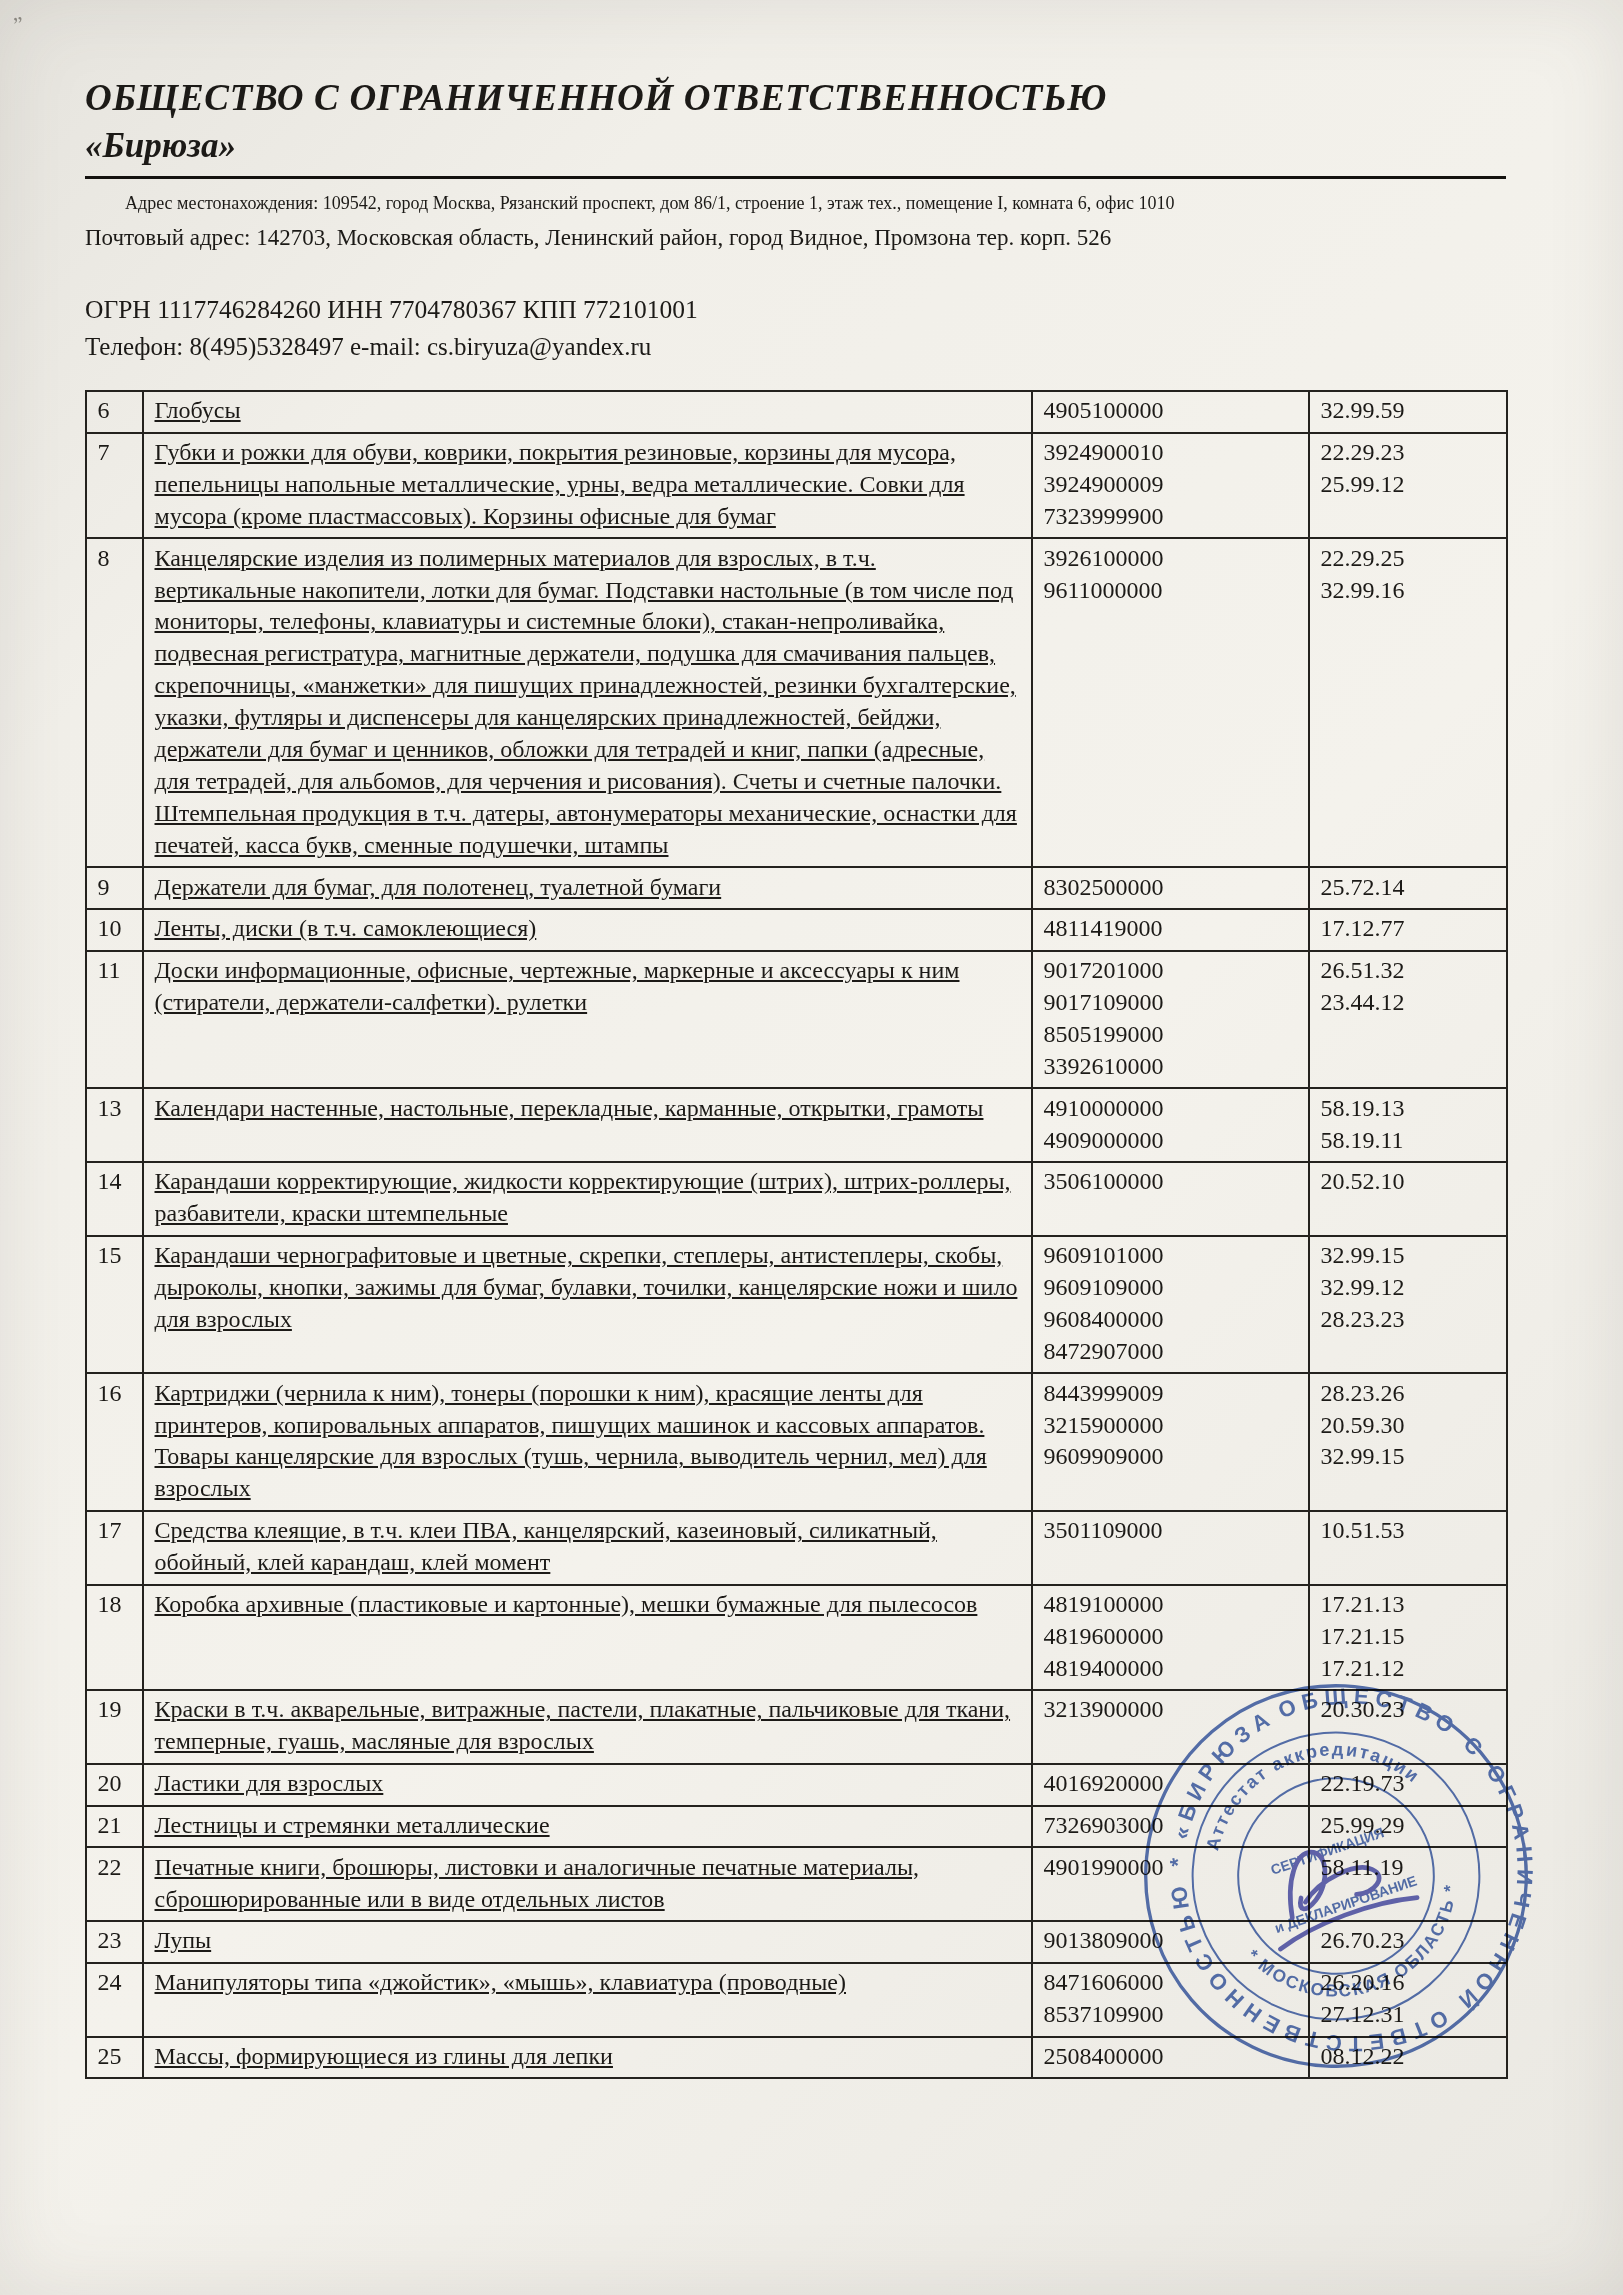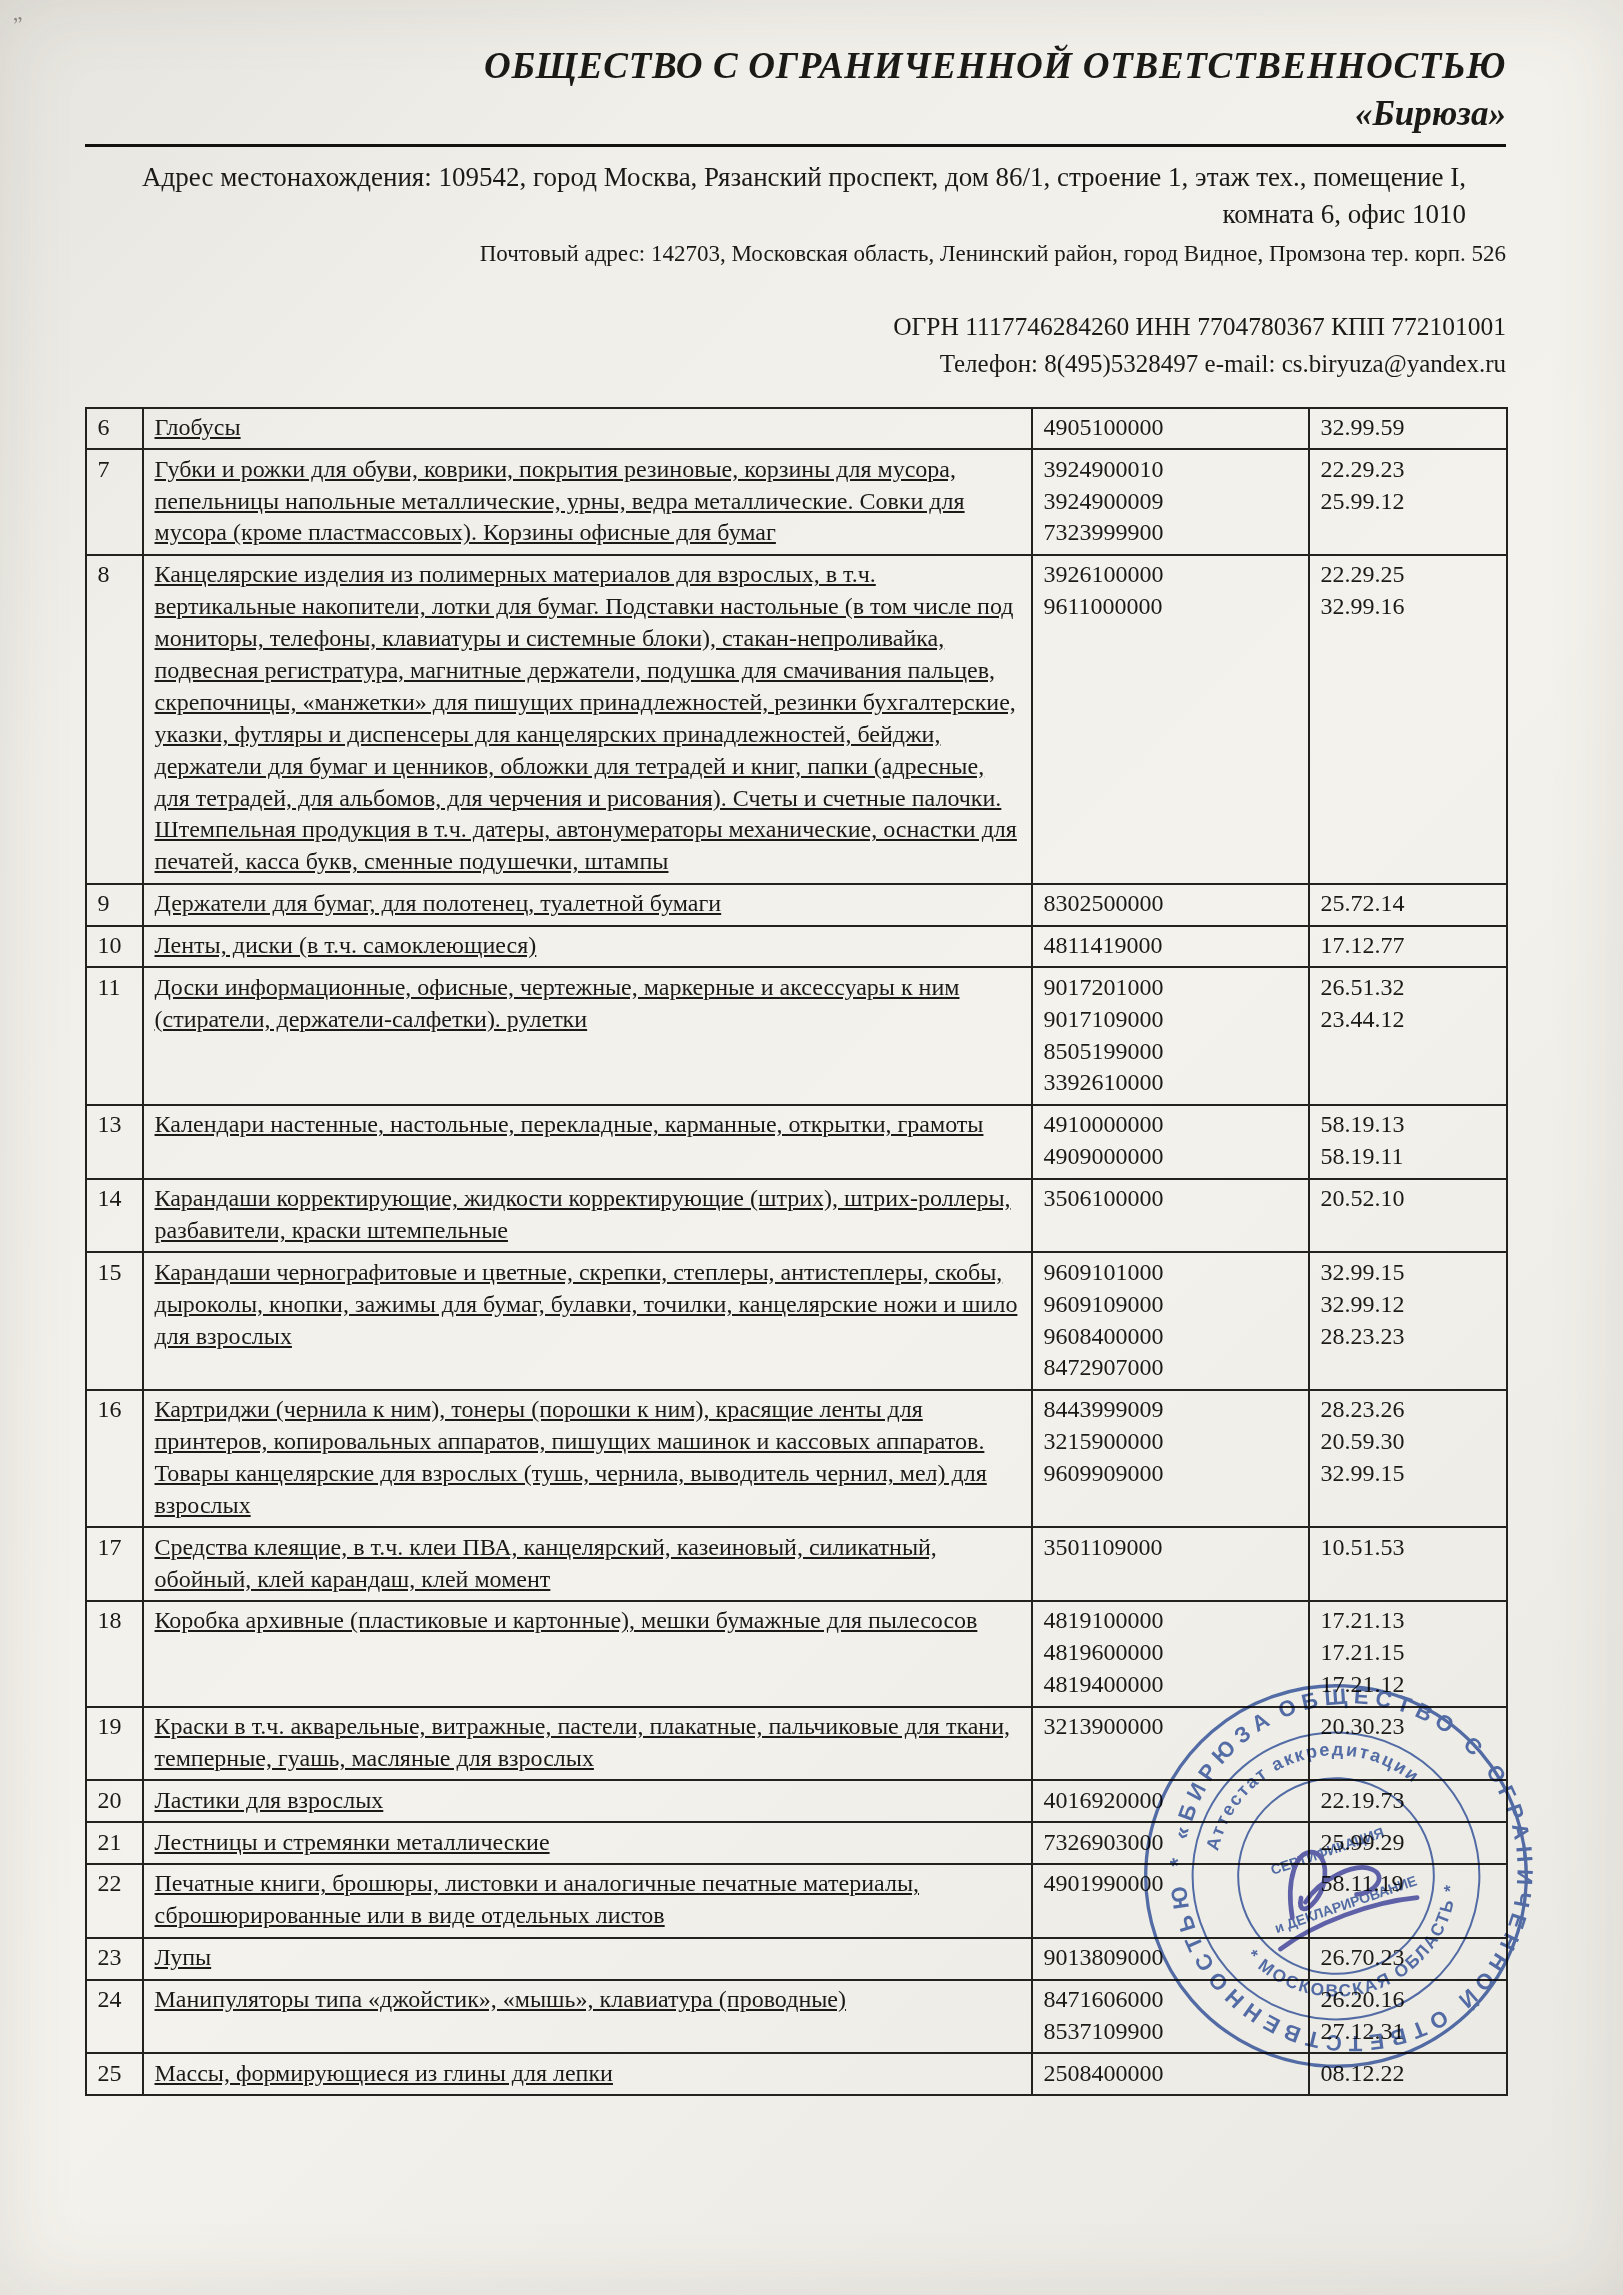--- a/index.html
+++ b/index.html
@@ -19,43 +19,43 @@
     box-shadow: inset 0 0 79px rgba(90,85,75,.12);
   }
   .corner-mark {
     position: absolute;
     top: 11.8px; left: 14.4px;
     font-size: 22px;
     color: #8a8780;
     transform: rotate(-12deg);
   }
   .header-wrap {
-    padding: 44px 117px 0 85px;
-    text-align: right;
+    padding: 76px 117px 0 85px;
+    text-align: left;
   }
   .title {
     font-size: 37px;
     font-weight: bold;
     font-style: italic;
     letter-spacing: 0.7px;
     margin: 0;
   }
   .subtitle {
     font-size: 35px;
     font-weight: bold;
     font-style: italic;
     margin: 6.5px 0 0 0;
   }
   .rule {
     height: 3.3px;
     background: #14120f;
     margin-top: 10.5px;
   }
   .addr {
-    font-size: 27px;
+    font-size: 18px;
     line-height: 1.35;
     margin: 11.8px auto 0 auto;
     max-width: 1341px;
   }
   .postal {
     font-size: 23px;
     line-height: 1.35;
     margin: 6.5px auto 0 auto;
     max-width: 1439px;
   }

